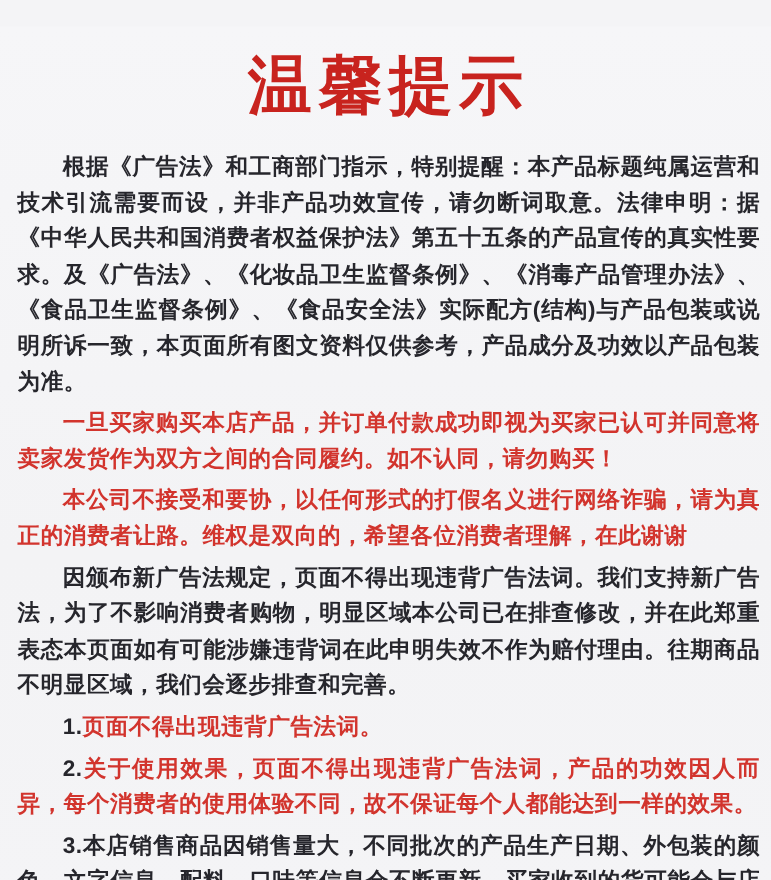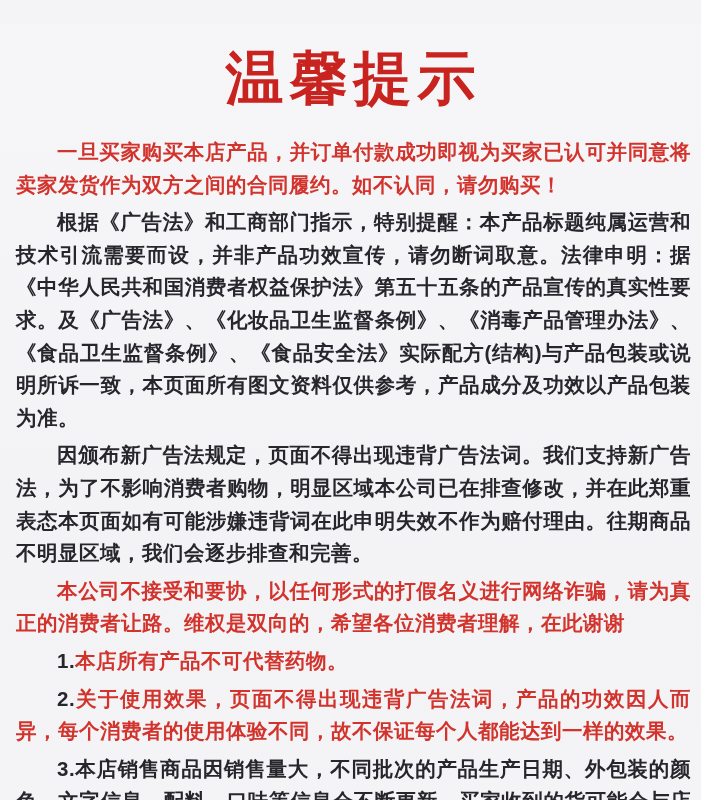--- a/index.html
+++ b/index.html
@@ -46,29 +46,29 @@
 </style>
 </head>
 <body>
 
 <div class="page">
 
   <h1 class="title">温馨提示</h1>
 
   <div class="notice-body">
 
+    <p class="para"><span data-color="dark"></span><span data-color="dark">根据《广告法》和工商部门指示，特别提醒：本产品标题纯属运营和技术引流需要而设，并非产品功效宣传，请勿断词取意。法律申明：据《中华人民共和国消费者权益保护法》第五十五条的产品宣传的真实性要求。及《广告法》、《化妆品卫生监督条例》、《消毒产品管理办法》、《食品卫生监督条例》、《食品安全法》实际配方(结构)与产品包装或说明所诉一致，本页面所有图文资料仅供参考，产品成分及功效以产品包装为准。</span></p>
+
     <p class="para"><span data-color="red"></span><span data-color="red">一旦买家购买本店产品，并订单付款成功即视为买家已认可并同意将卖家发货作为双方之间的合同履约。如不认同，请勿购买！</span></p>
 
-    <p class="para"><span data-color="dark"></span><span data-color="dark">根据《广告法》和工商部门指示，特别提醒：本产品标题纯属运营和技术引流需要而设，并非产品功效宣传，请勿断词取意。法律申明：据《中华人民共和国消费者权益保护法》第五十五条的产品宣传的真实性要求。及《广告法》、《化妆品卫生监督条例》、《消毒产品管理办法》、《食品卫生监督条例》、《食品安全法》实际配方(结构)与产品包装或说明所诉一致，本页面所有图文资料仅供参考，产品成分及功效以产品包装为准。</span></p>
+    <p class="para"><span data-color="red"></span><span data-color="red">本公司不接受和要协，以任何形式的打假名义进行网络诈骗，请为真正的消费者让路。维权是双向的，希望各位消费者理解，在此谢谢</span></p>
 
     <p class="para"><span data-color="dark"></span><span data-color="dark">因颁布新广告法规定，页面不得出现违背广告法词。我们支持新广告法，为了不影响消费者购物，明显区域本公司已在排查修改，并在此郑重表态本页面如有可能涉嫌违背词在此申明失效不作为赔付理由。往期商品不明显区域，我们会逐步排查和完善。</span></p>
 
-    <p class="para"><span data-color="red"></span><span data-color="red">本公司不接受和要协，以任何形式的打假名义进行网络诈骗，请为真正的消费者让路。维权是双向的，希望各位消费者理解，在此谢谢</span></p>
-
-    <p class="para"><span data-color="dark">1.</span><span data-color="red">本店所有产品不可代替药物。</span></p>
+    <p class="para"><span data-color="dark">1.</span><span data-color="red">页面不得出现违背广告法词。</span></p>
 
     <p class="para"><span data-color="dark">2.</span><span data-color="red">关于使用效果，页面不得出现违背广告法词，产品的功效因人而异，每个消费者的使用体验不同，故不保证每个人都能达到一样的效果。</span></p>
 
     <p class="para"><span data-color="dark">3.</span><span data-color="dark">本店销售商品因销售量大，不同批次的产品生产日期、外包装的颜色、文字信息、配料、口味等信息会不断更新、买家收到的货可能会与店铺中的产品描述存在一定的差异，可以退换但不作为赔偿条件。</span></p>
 
   </div>
 
 </div>
 
 </body></html>

